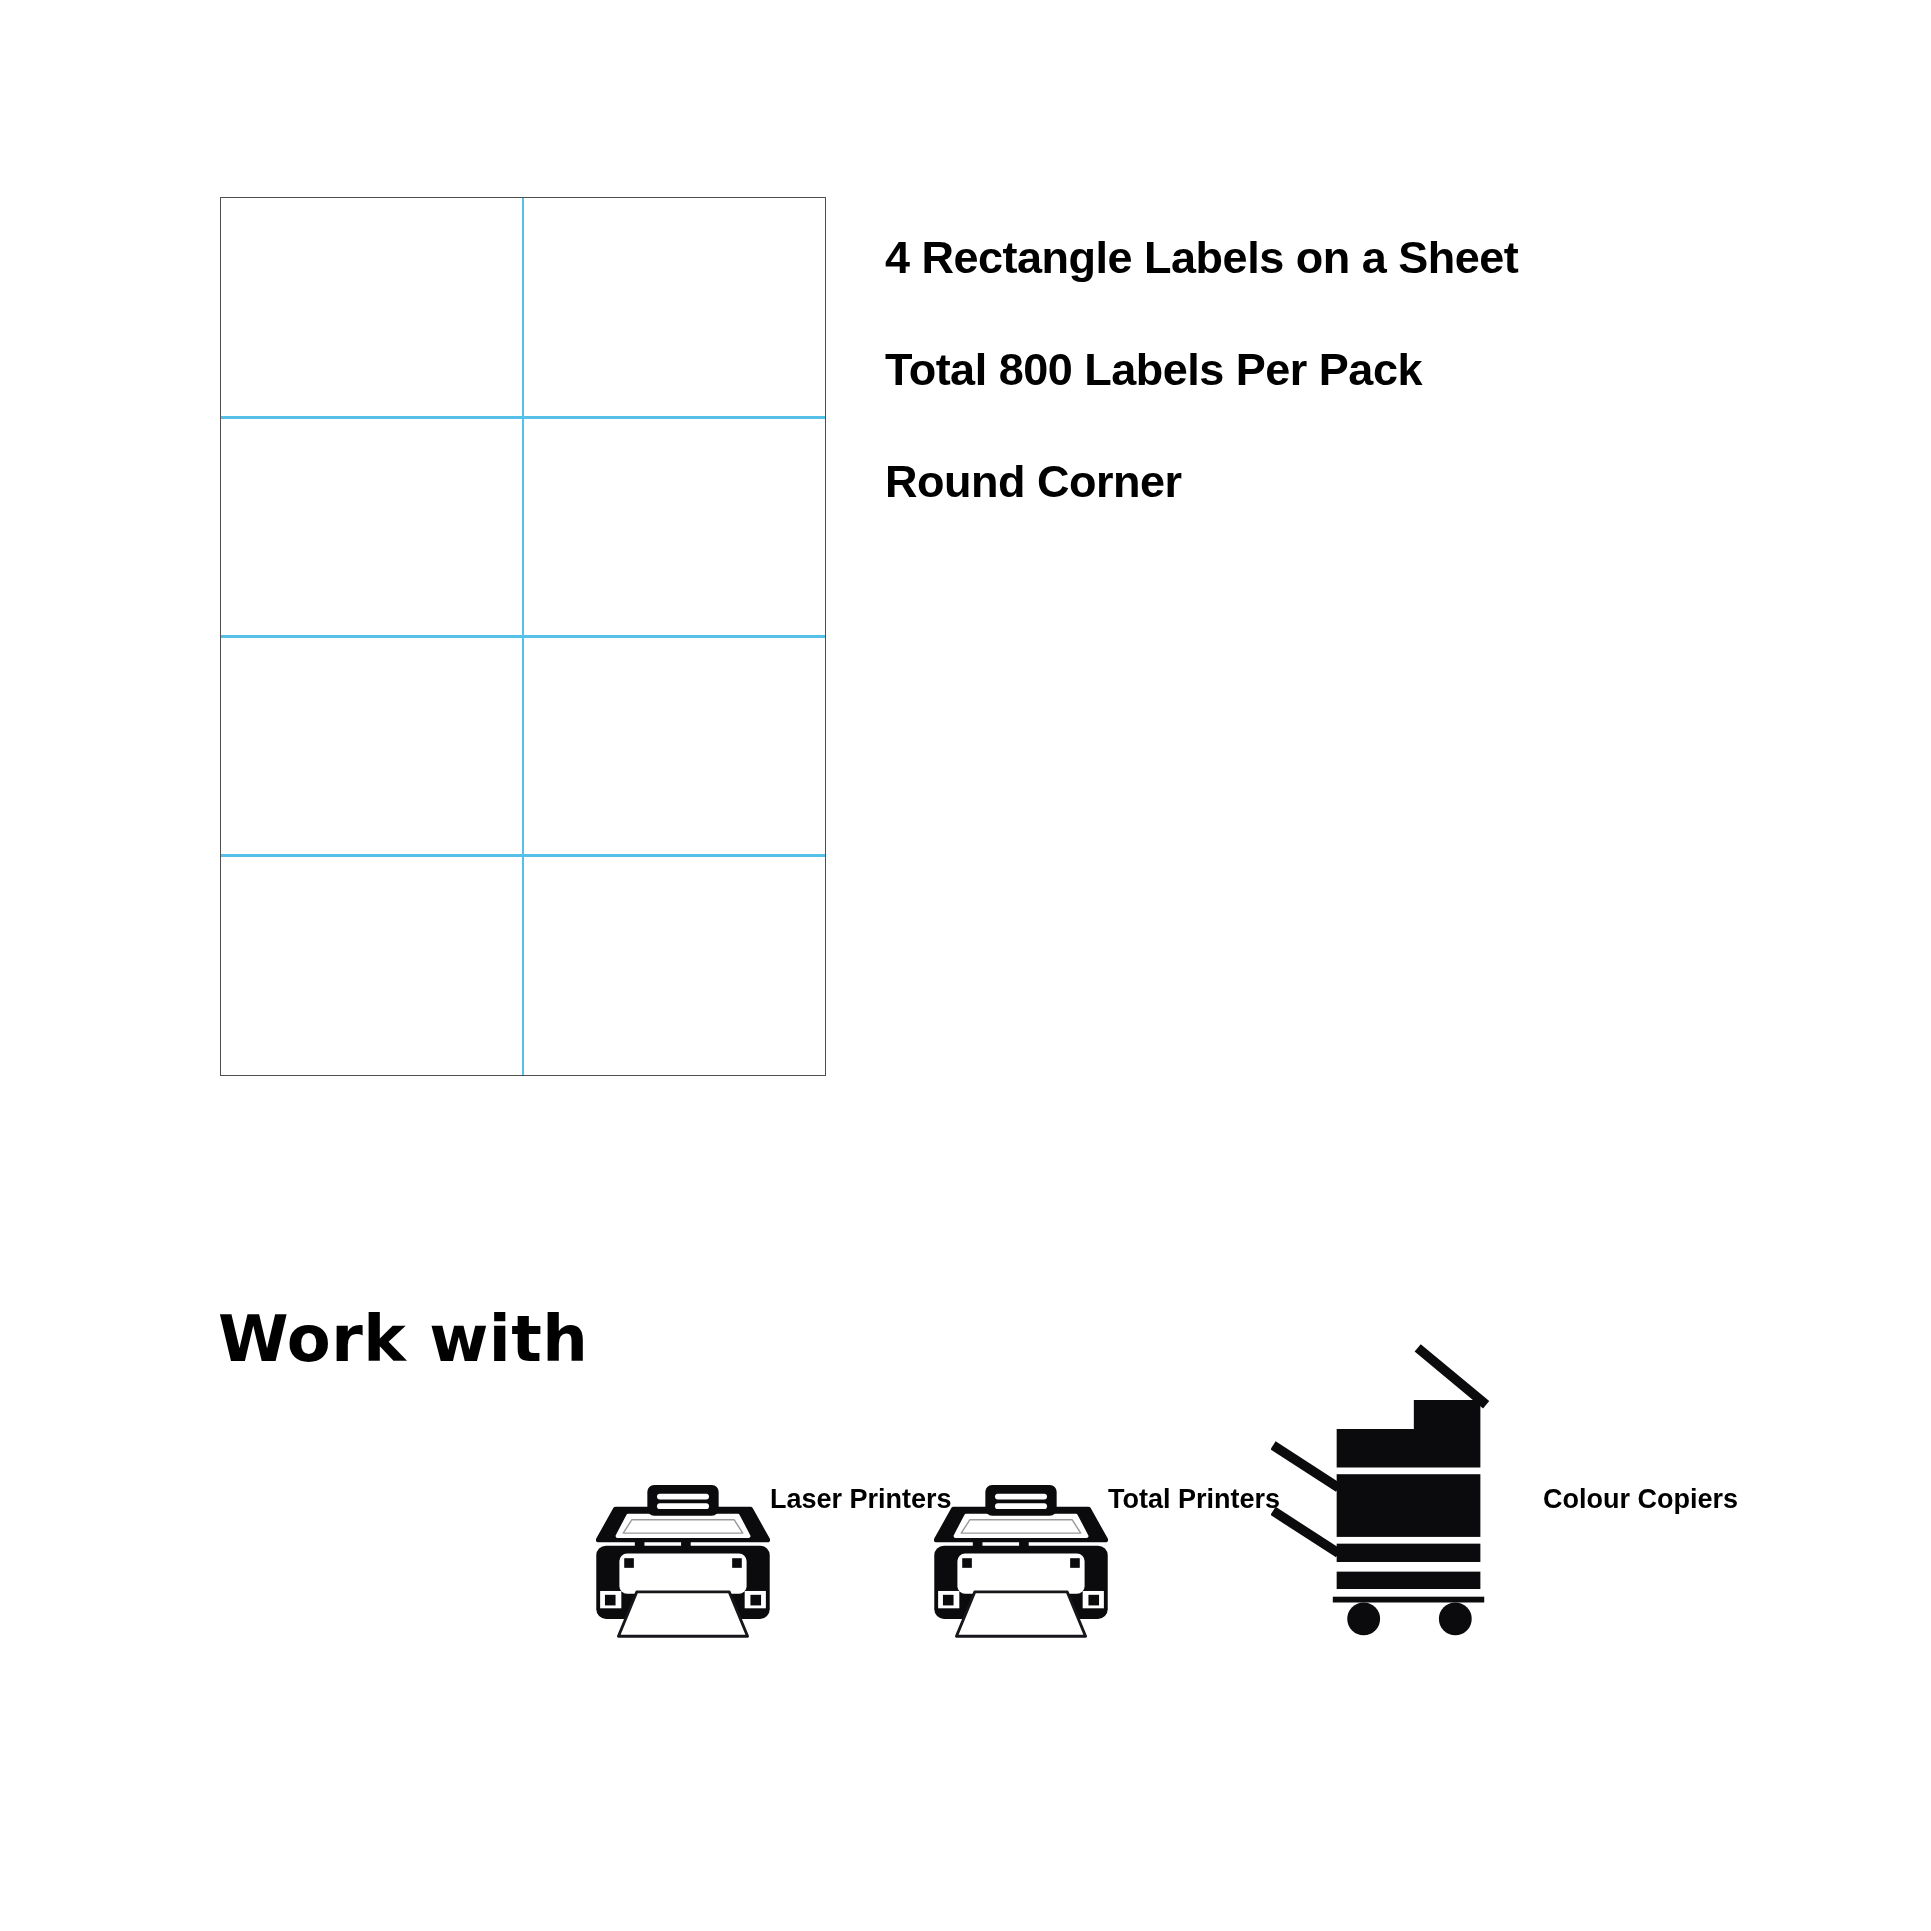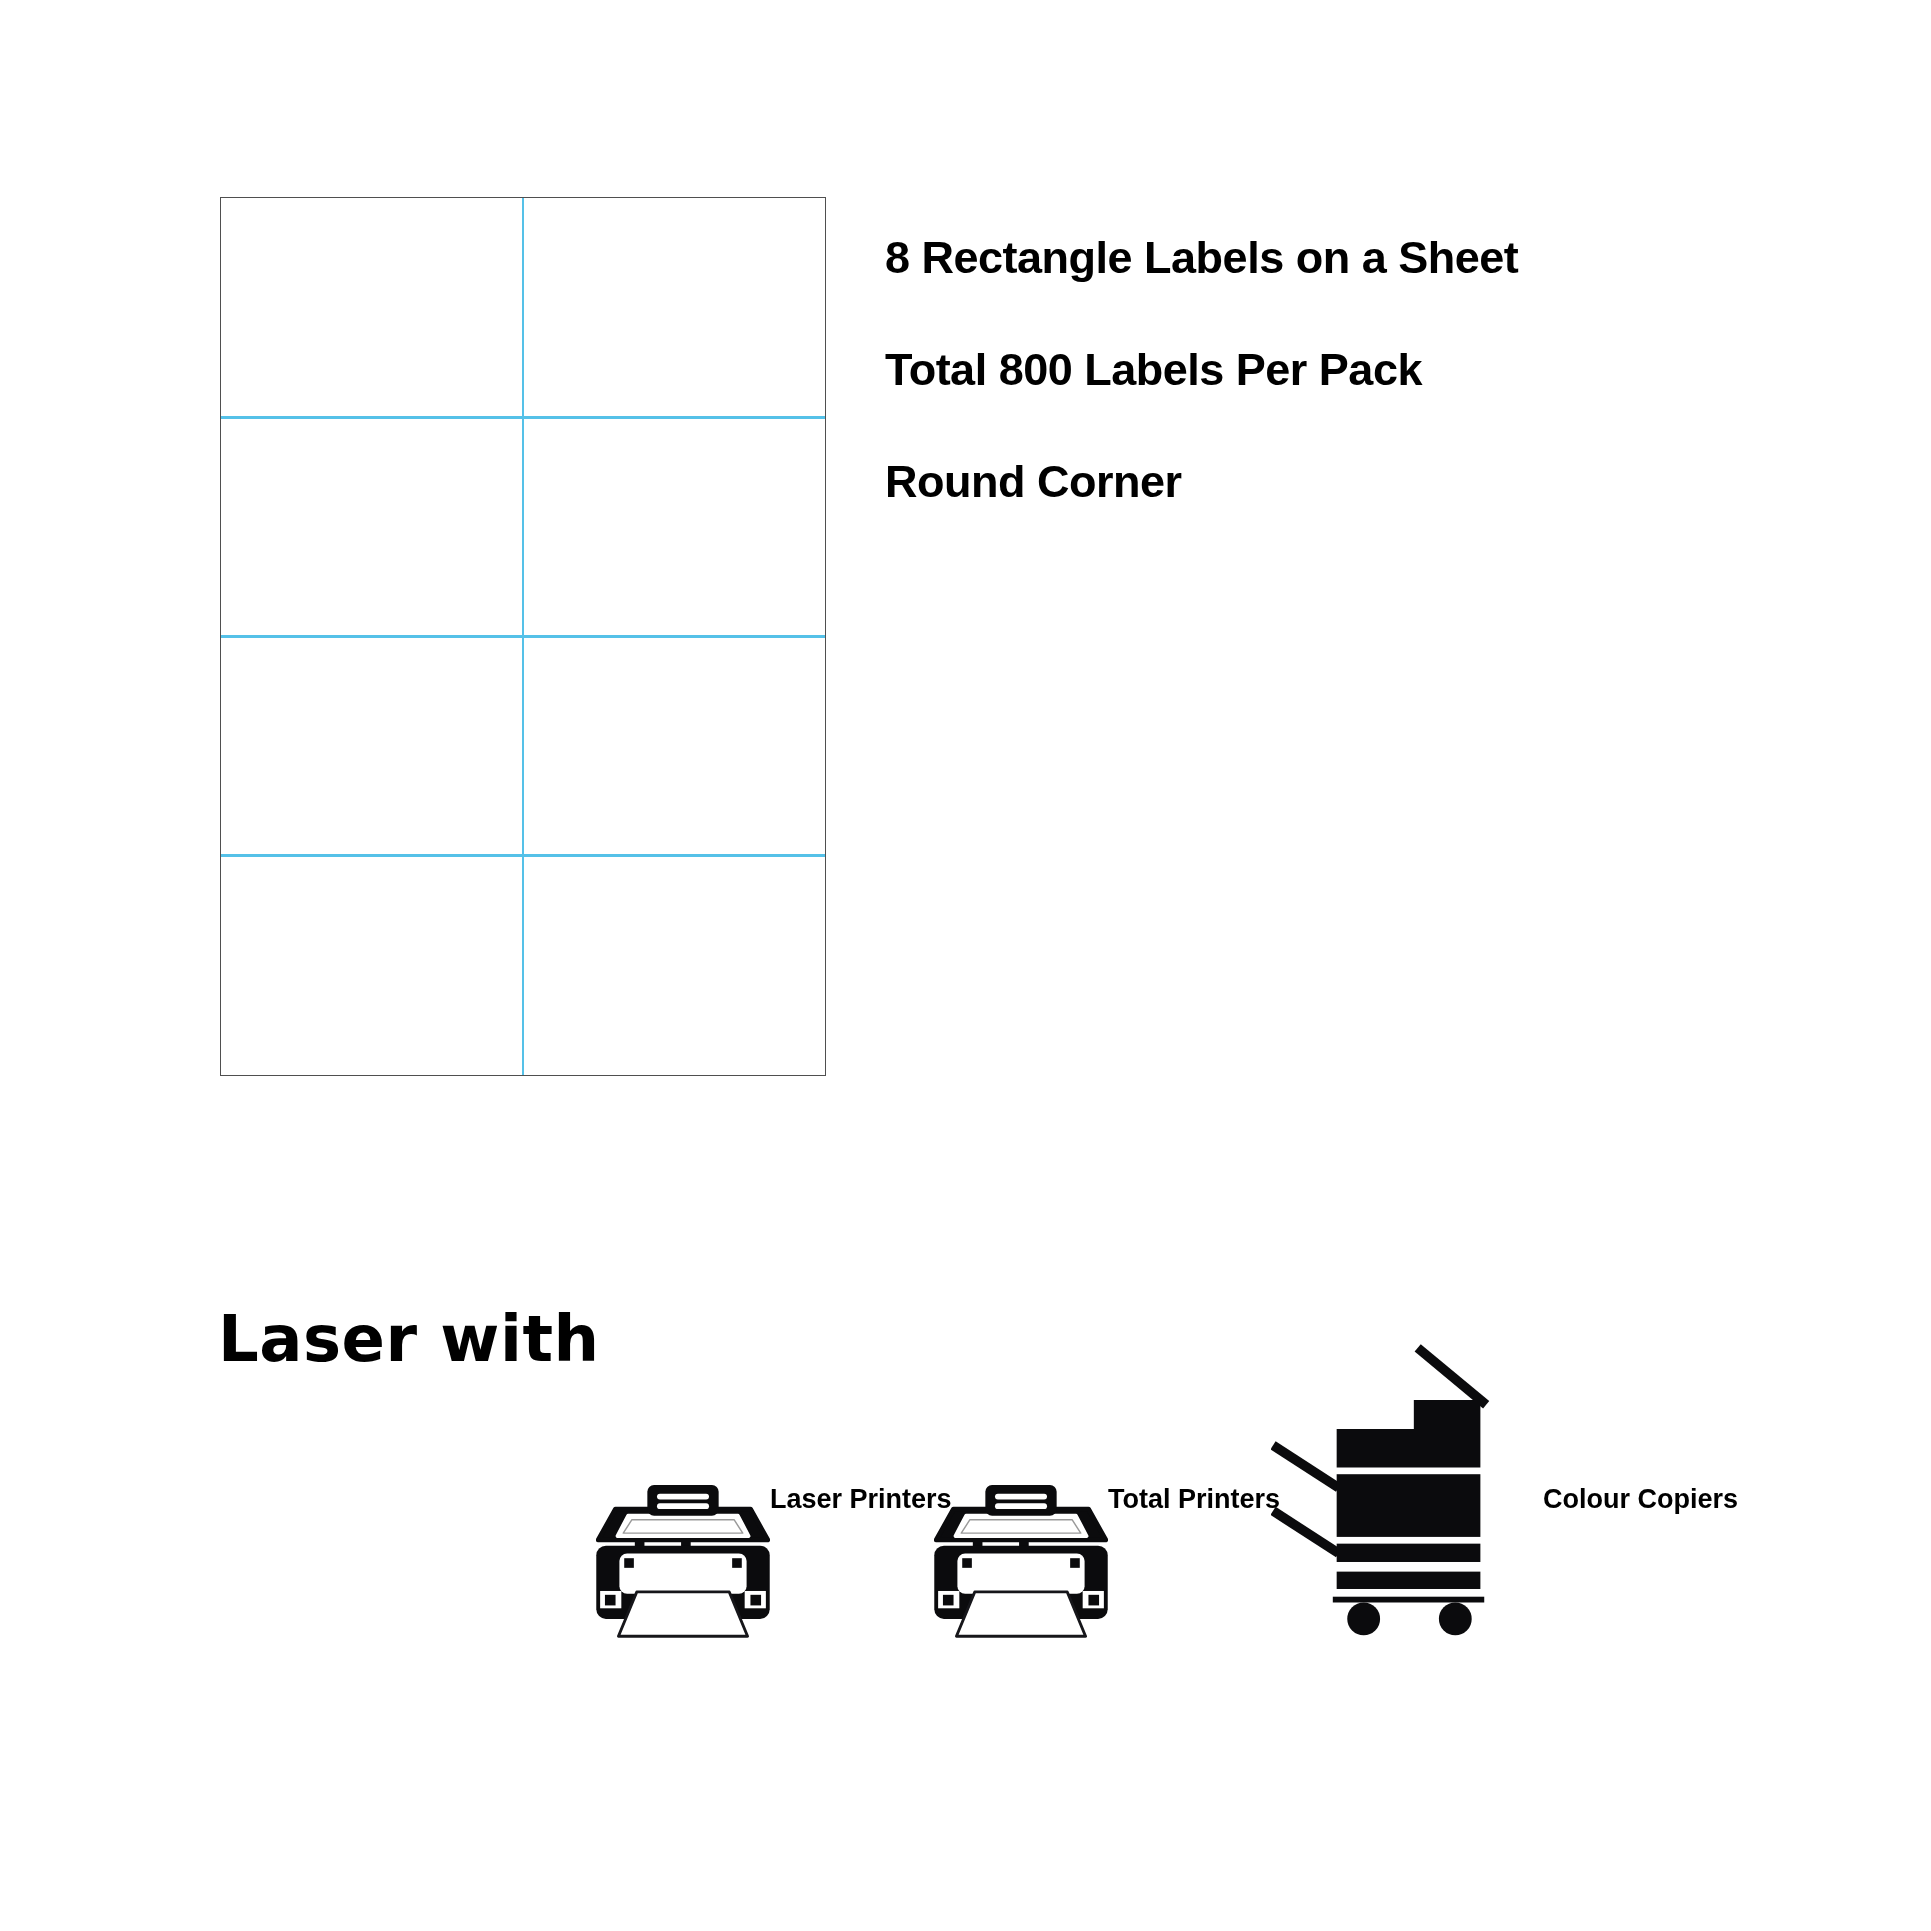--- a/index.html
+++ b/index.html
@@ -62,26 +62,26 @@
 <div class="page">
 
   <div class="sheet" style="border-color: rgb(79, 79, 79);">
     <div class="gridline v" style="background-color: rgb(85, 193, 232);"></div>
     <div class="gridline h h1" style="background-color: rgb(85, 193, 232);"></div>
     <div class="gridline h h2" style="background-color: rgb(85, 193, 232);"></div>
     <div class="gridline h h3" style="background-color: rgb(85, 193, 232);"></div>
   </div>
 
   <ul class="features">
-    <li>8 Rectangle Labels on a Sheet</li>
+    <li>4 Rectangle Labels on a Sheet</li>
     <li>Total 800 Labels Per Pack</li>
     <li>Round Corner</li>
   </ul>
 
-  <div class="work-with">Laser with</div>
+  <div class="work-with">Work with</div>
 
   <div class="device device-laser">
     <div class="icon-area">
       <svg width="174" height="159" viewBox="0 0 180 165" aria-hidden="true">
         <g fill="#0b0b0d">
           <polygon points="20,26 160,26 178,58 2,58" stroke="#0b0b0d" stroke-width="5" stroke-linejoin="round"></polygon>
           <polygon points="33,33 147,33 158,54 22,54" fill="#ffffff" stroke="#ffffff" stroke-width="4" stroke-linejoin="round"></polygon>
           <polygon points="37,37 143,37 152,51 28,51" fill="none" stroke="#9a9a9a" stroke-width="1.5" stroke-linejoin="round"></polygon>
           <rect x="53" y="1" width="74" height="32" rx="7"></rect>
           <rect x="63" y="10" width="54" height="6" rx="3" fill="#ffffff"></rect>

